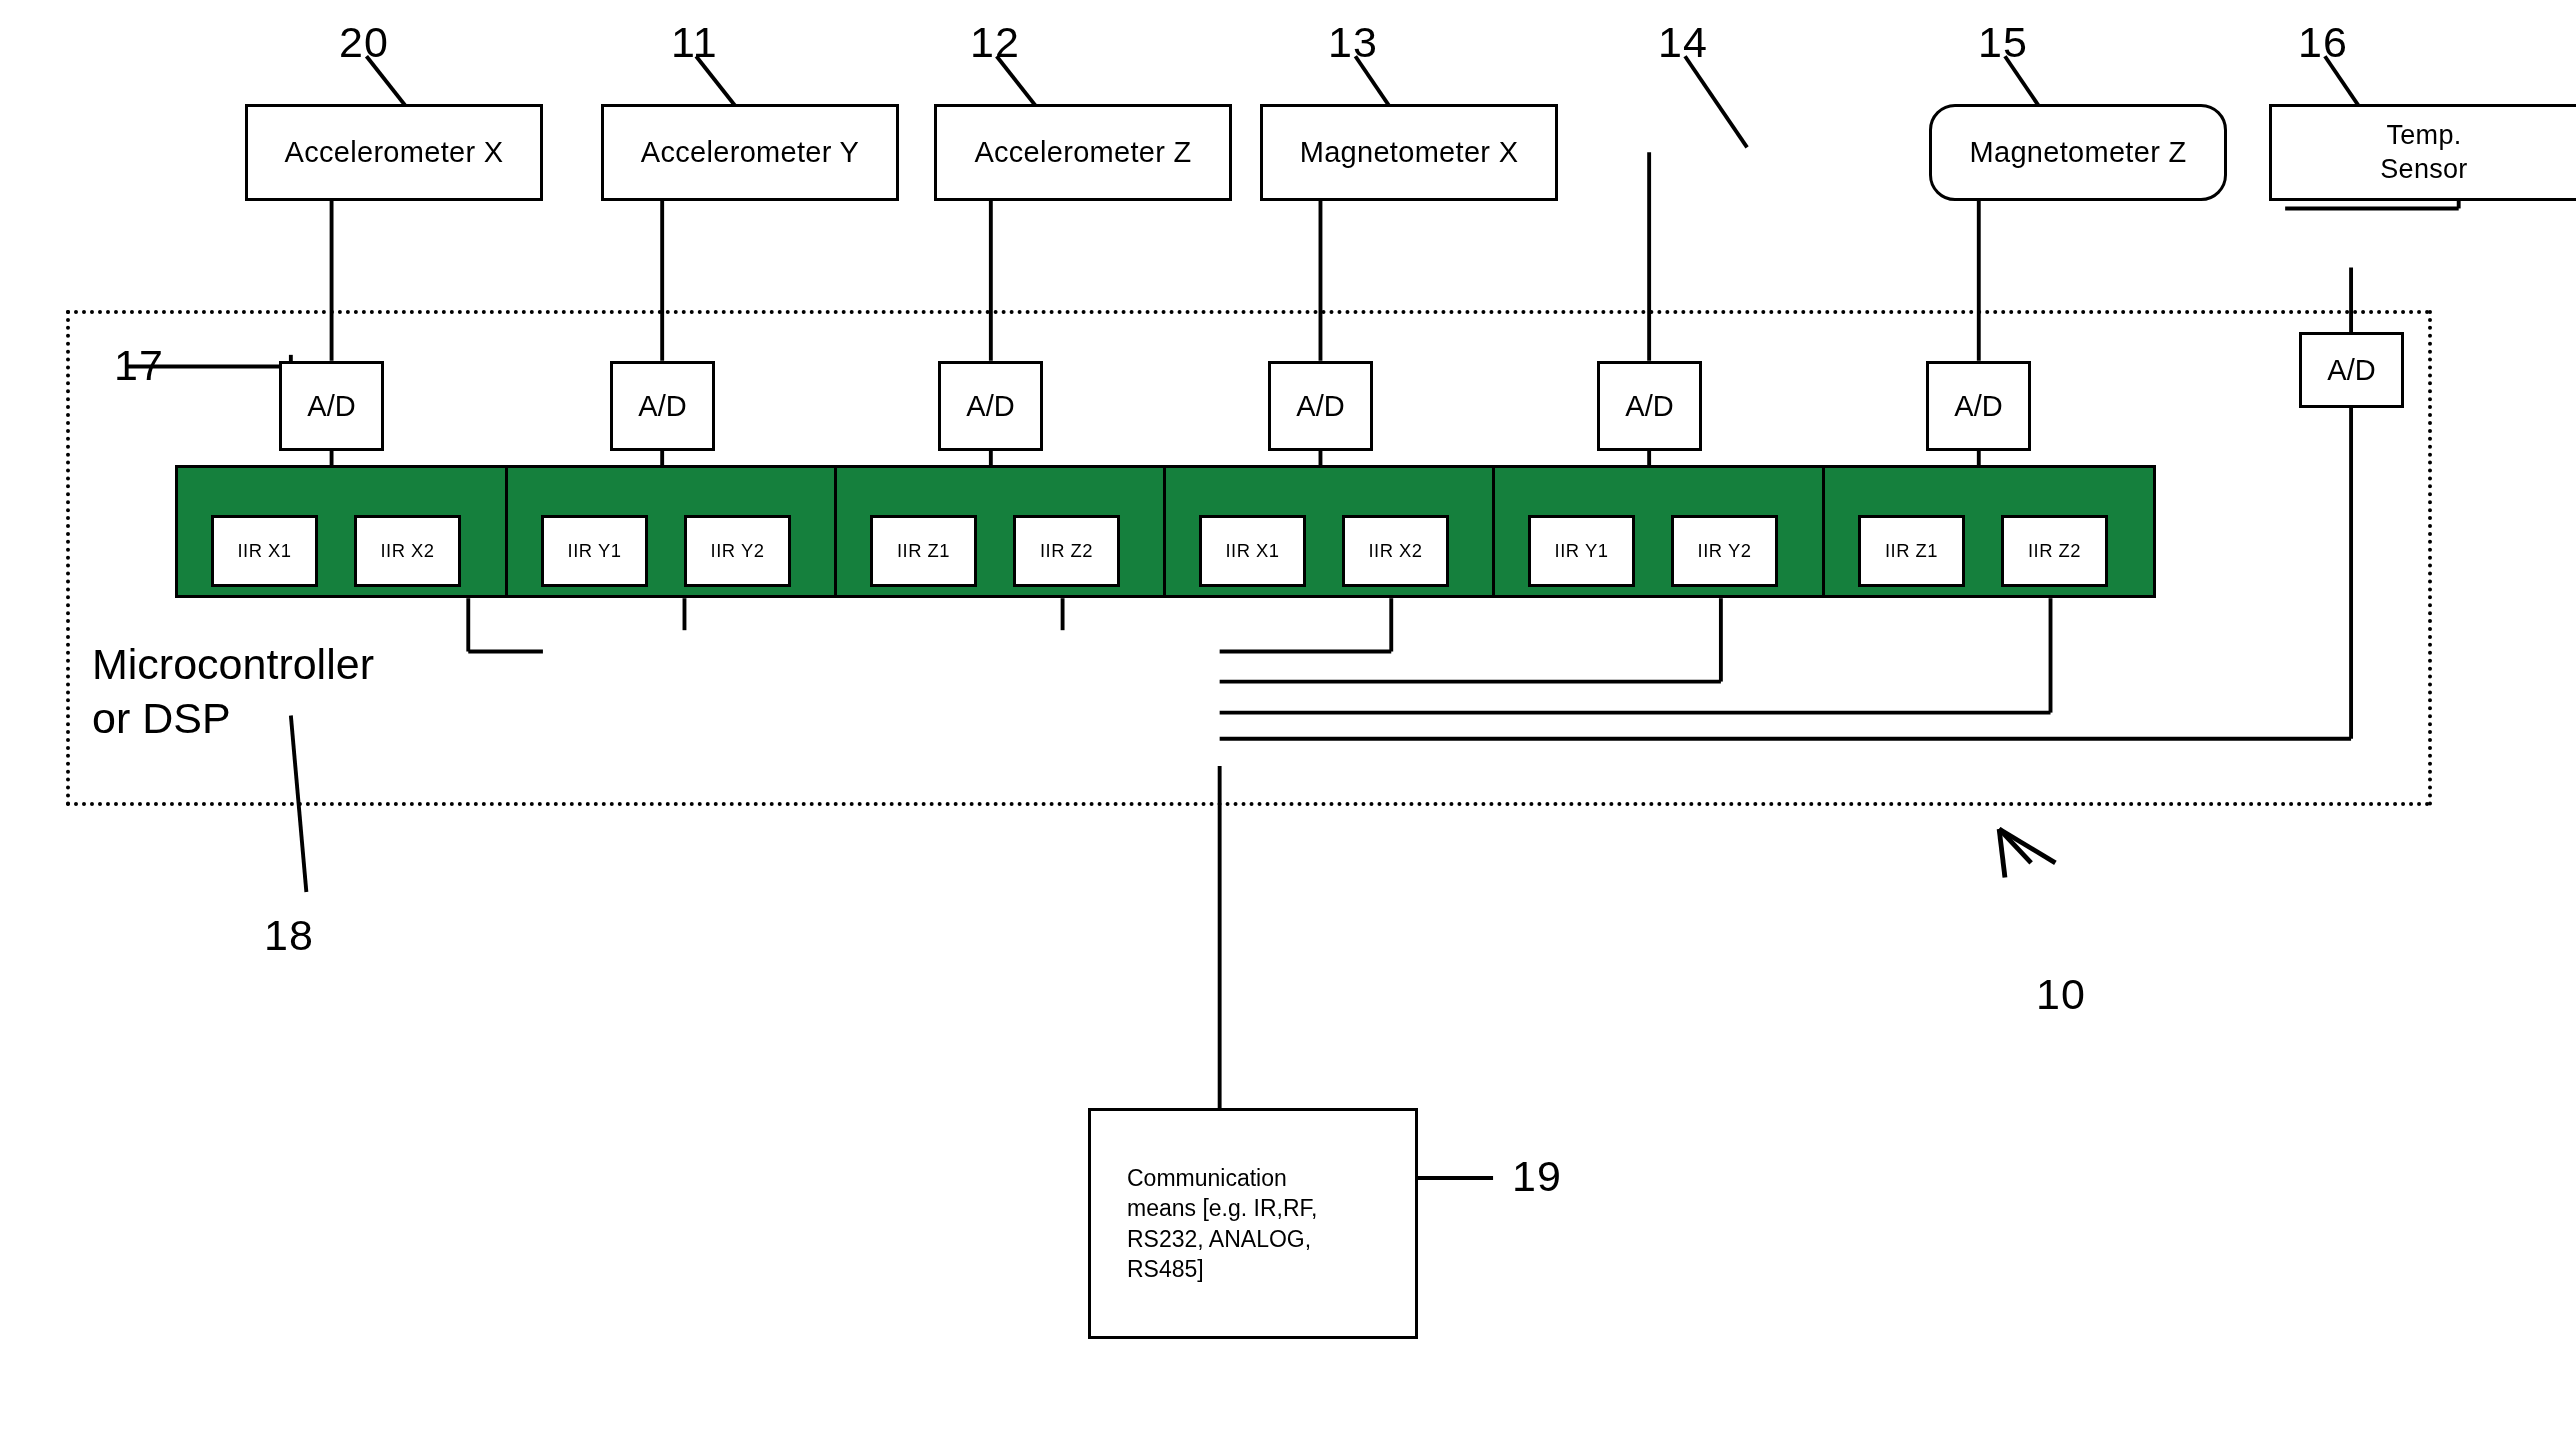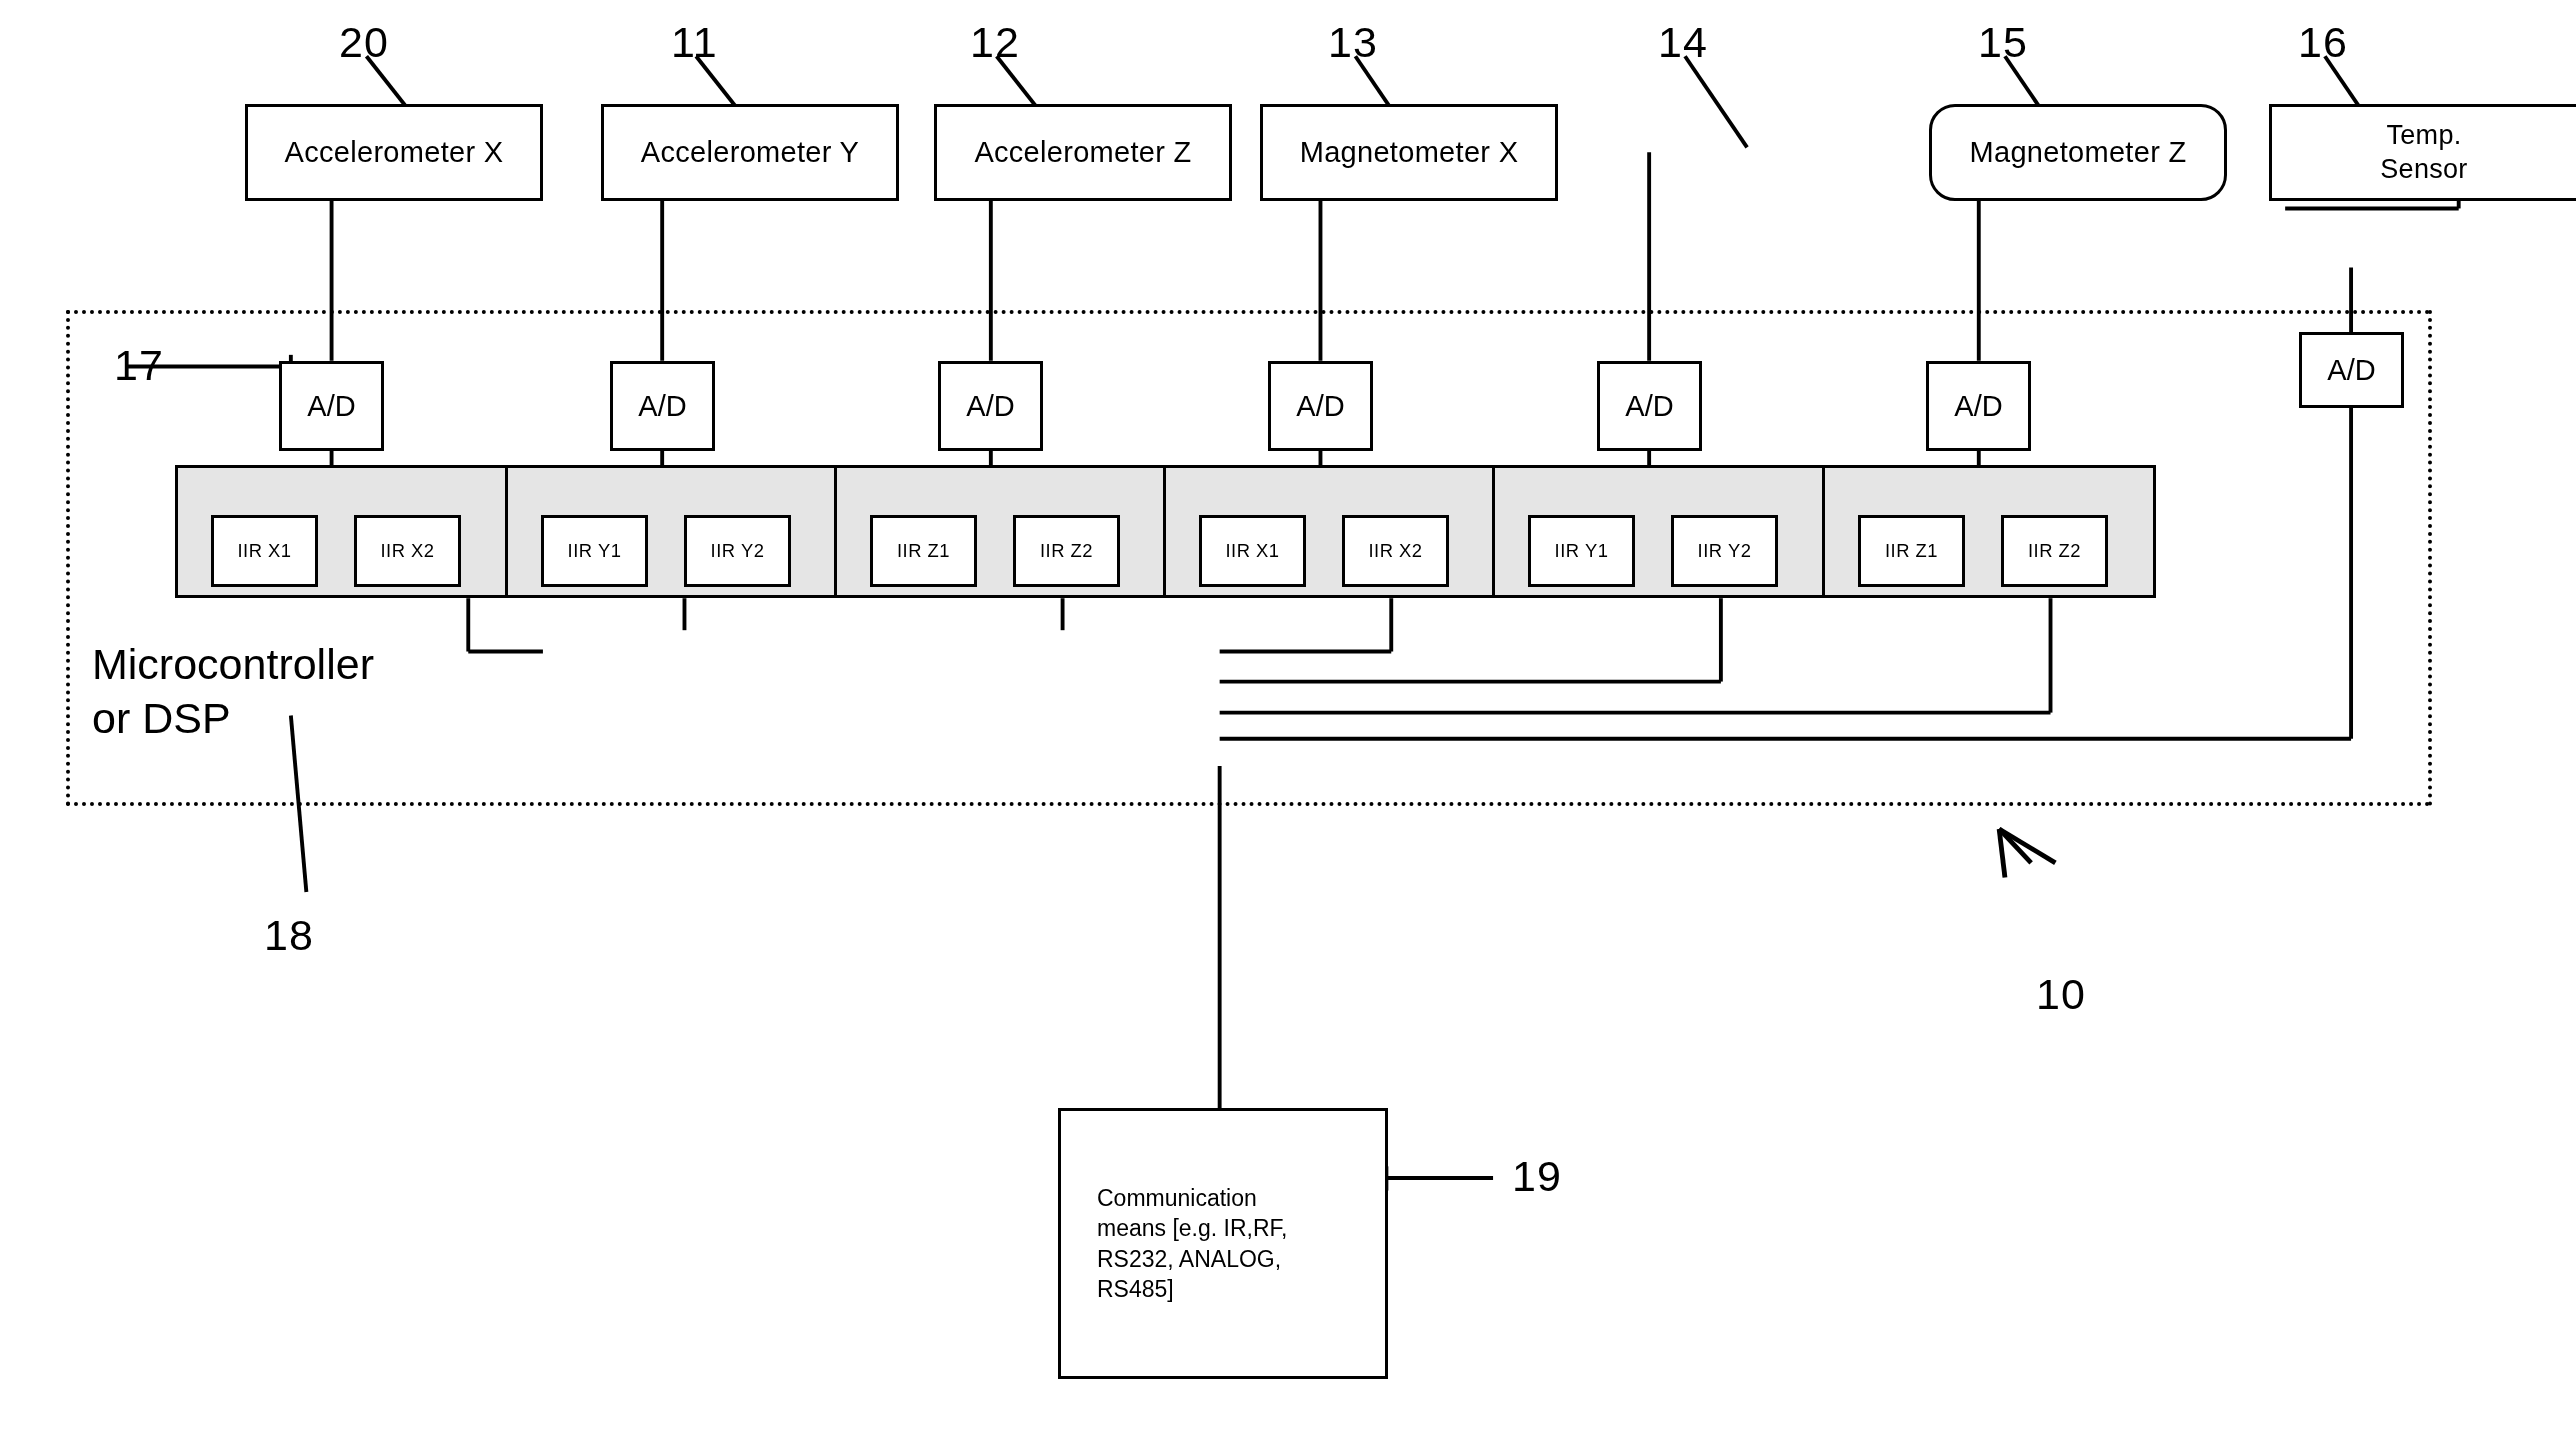--- a/index.html
+++ b/index.html
@@ -45,21 +45,21 @@
     font-size: 27px;
     line-height: 1.25;
   }
   .ad-box {
     font-size: 29px;
     border-width: 3.9px;
   }
   .iir-group {
     position: absolute;
     border: 3.9px solid #000;
-    background: #e5e5e5;
+    background: #15803d;
     box-sizing: border-box;
     padding-left: 10px;
   }
   .iir-box {
     position: absolute;
     border: 3.9px solid #000;
     background: #fff;
     box-sizing: border-box;
     display: flex;
     align-items: center;
@@ -301,21 +301,21 @@
 
   <div class="mc-label" style="left:92px; top:638px;">
     <span>Microcontroller</span><br>
     <span>or DSP</span>
   </div>
   <div class="ref-num" style="left:264px; top:911px;">18</div>
 
 
   <div class="ref-num" style="left:2036px; top:970px;">10</div>
 
-  <div class="box comm-box" style="left:1058px; top:1108px; width:330px; height:271px;padding-left:36px;">
+  <div class="box comm-box" style="left:1088px; top:1108px; width:330px; height:231px;padding-left:36px;">
     <span>
       <span>Communication</span><br>
       <span>means [e.g. IR,RF,</span><br>
       <span>RS232, ANALOG,</span><br>
       <span>RS485]</span>
     </span>
   </div>
   <div class="ref-num" style="left:1512px; top:1152px;">19</div>
 
 </div>

